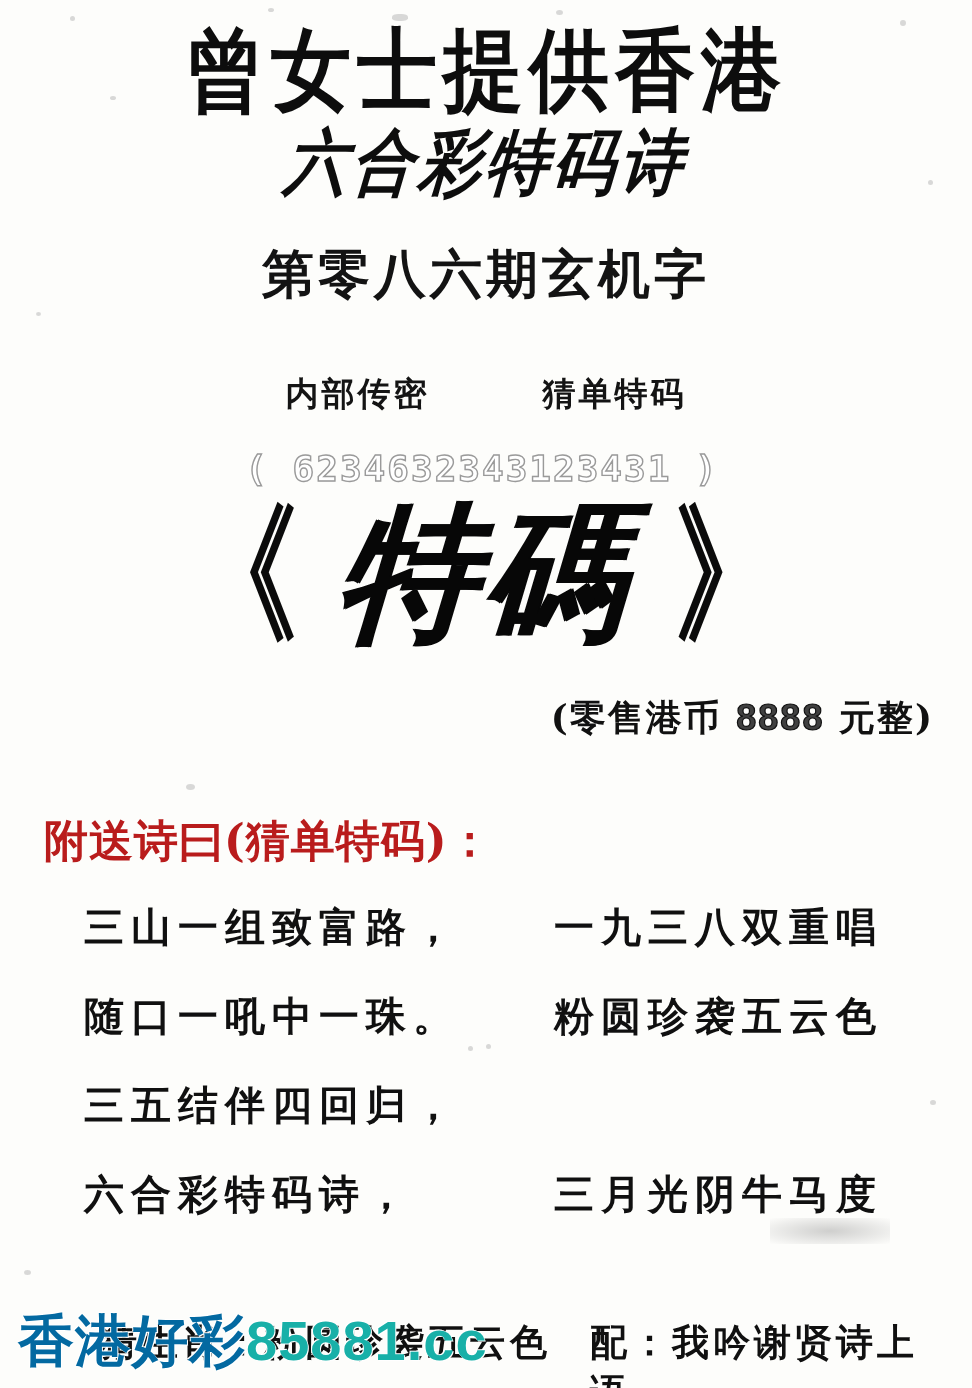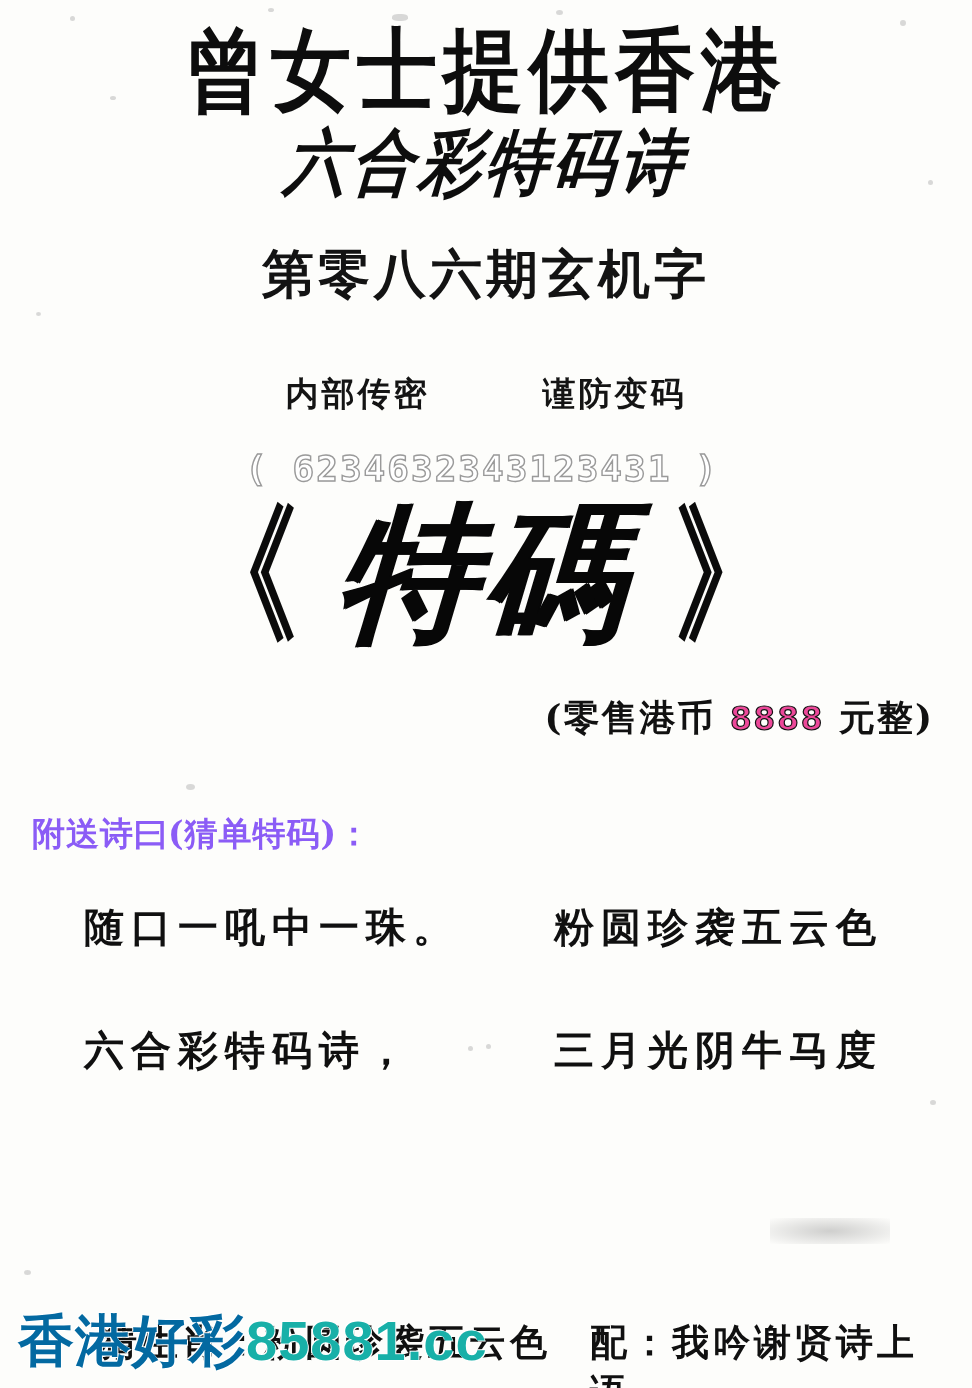--- a/index.html
+++ b/index.html
@@ -130,33 +130,33 @@
     position: absolute;
     top: 694px;
     right: 38px;
     font-size: 36px;
     font-weight: 700;
     letter-spacing: 2px;
     color: #111;
   }
   .price .num {
     -webkit-text-stroke: 1.2px #111;
-    color: #ec4899;
-    font-family: Liberation Mono, monospace;
+    color: #404040;
+    font-family: Liberation Sans, sans-serif;
   }
 
   
   .poem-head {
     position: absolute;
     top: 812px;
-    left: 32px;
-    font-size: 33px;
+    left: 44px;
+    font-size: 44px;
     font-weight: 700;
     letter-spacing: 1px;
-    color: #8b5cf6;
+    color: #b91c1c;
   }
   .poem {
     position: absolute;
     top: 900px;
     left: 84px;
     right: 60px;
   }
   .poem-row {
     display: flex;
     margin-bottom: 34px;
@@ -234,43 +234,48 @@
   <div class="speck" style="left:930px;top:1100px;width:6px;height:5px;"></div>
   <div class="speck" style="left:24px;top:1270px;width:7px;height:5px;"></div>
   <div class="smudge" style="left:770px;top:1218px;"></div>
 
   <div class="title1">曾女士提供香港</div>
   <div class="title2">六合彩特码诗</div>
   <div class="title3">第零八六期玄机字</div>
 
   <div class="subrow">
     <span>内部传密</span>
-    <span>谨防变码</span>
+    <span>猜单特码</span>
   </div>
 
   <div class="serial">( 6234632343123431 )</div>
 
   <div class="bigrow">
     <span class="bracket">《</span>
     <span class="bigword">特碼</span>
     <span class="bracket">》</span>
   </div>
 
   <div class="price">
     <span>(零售港币 </span><span class="num">8888</span><span> 元整)</span>
   </div>
 
   <div class="poem-head">附送诗曰(猜单特码)：</div>
 
   <div class="poem">
     <div class="poem-row">
+      <div class="poem-col-l">三山一组致富路，</div>
+      <div class="poem-col-r">一九三八双重唱</div>
+    </div>
+    <div class="poem-row">
       <div class="poem-col-l">随口一吼中一珠。</div>
       <div class="poem-col-r">粉圆珍袭五云色</div>
     </div>
     <div class="poem-row">
+      <div class="poem-col-l">三五结伴四回归，</div>
     </div>
     <div class="poem-row">
       <div class="poem-col-l">六合彩特码诗，</div>
       <div class="poem-col-r">三月光阴牛马度</div>
     </div>
   </div>
 
   <div class="bottom-line">
     <div class="bl-left">猜生肖：粉圆珍袭五云色</div>
     <div class="bl-right">配：我吟谢贤诗上语</div>

